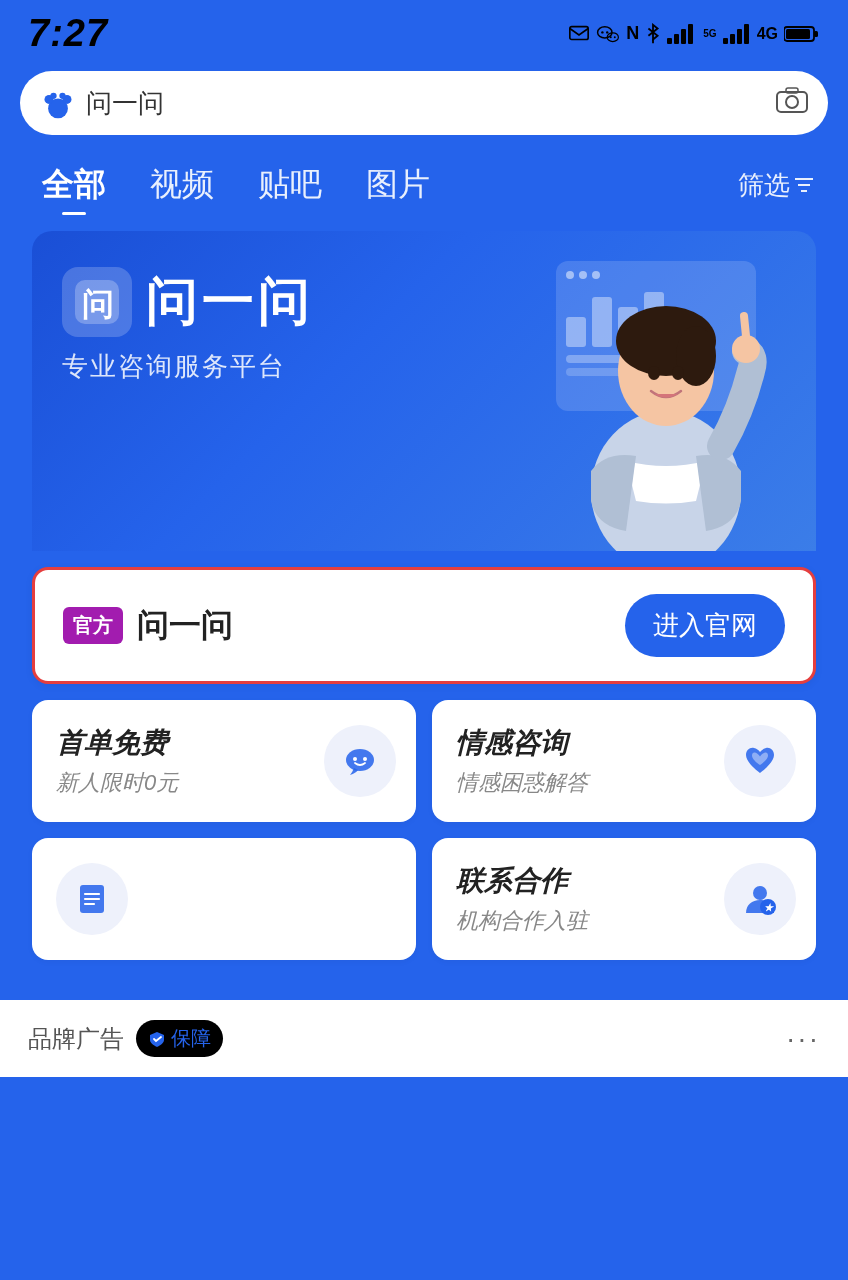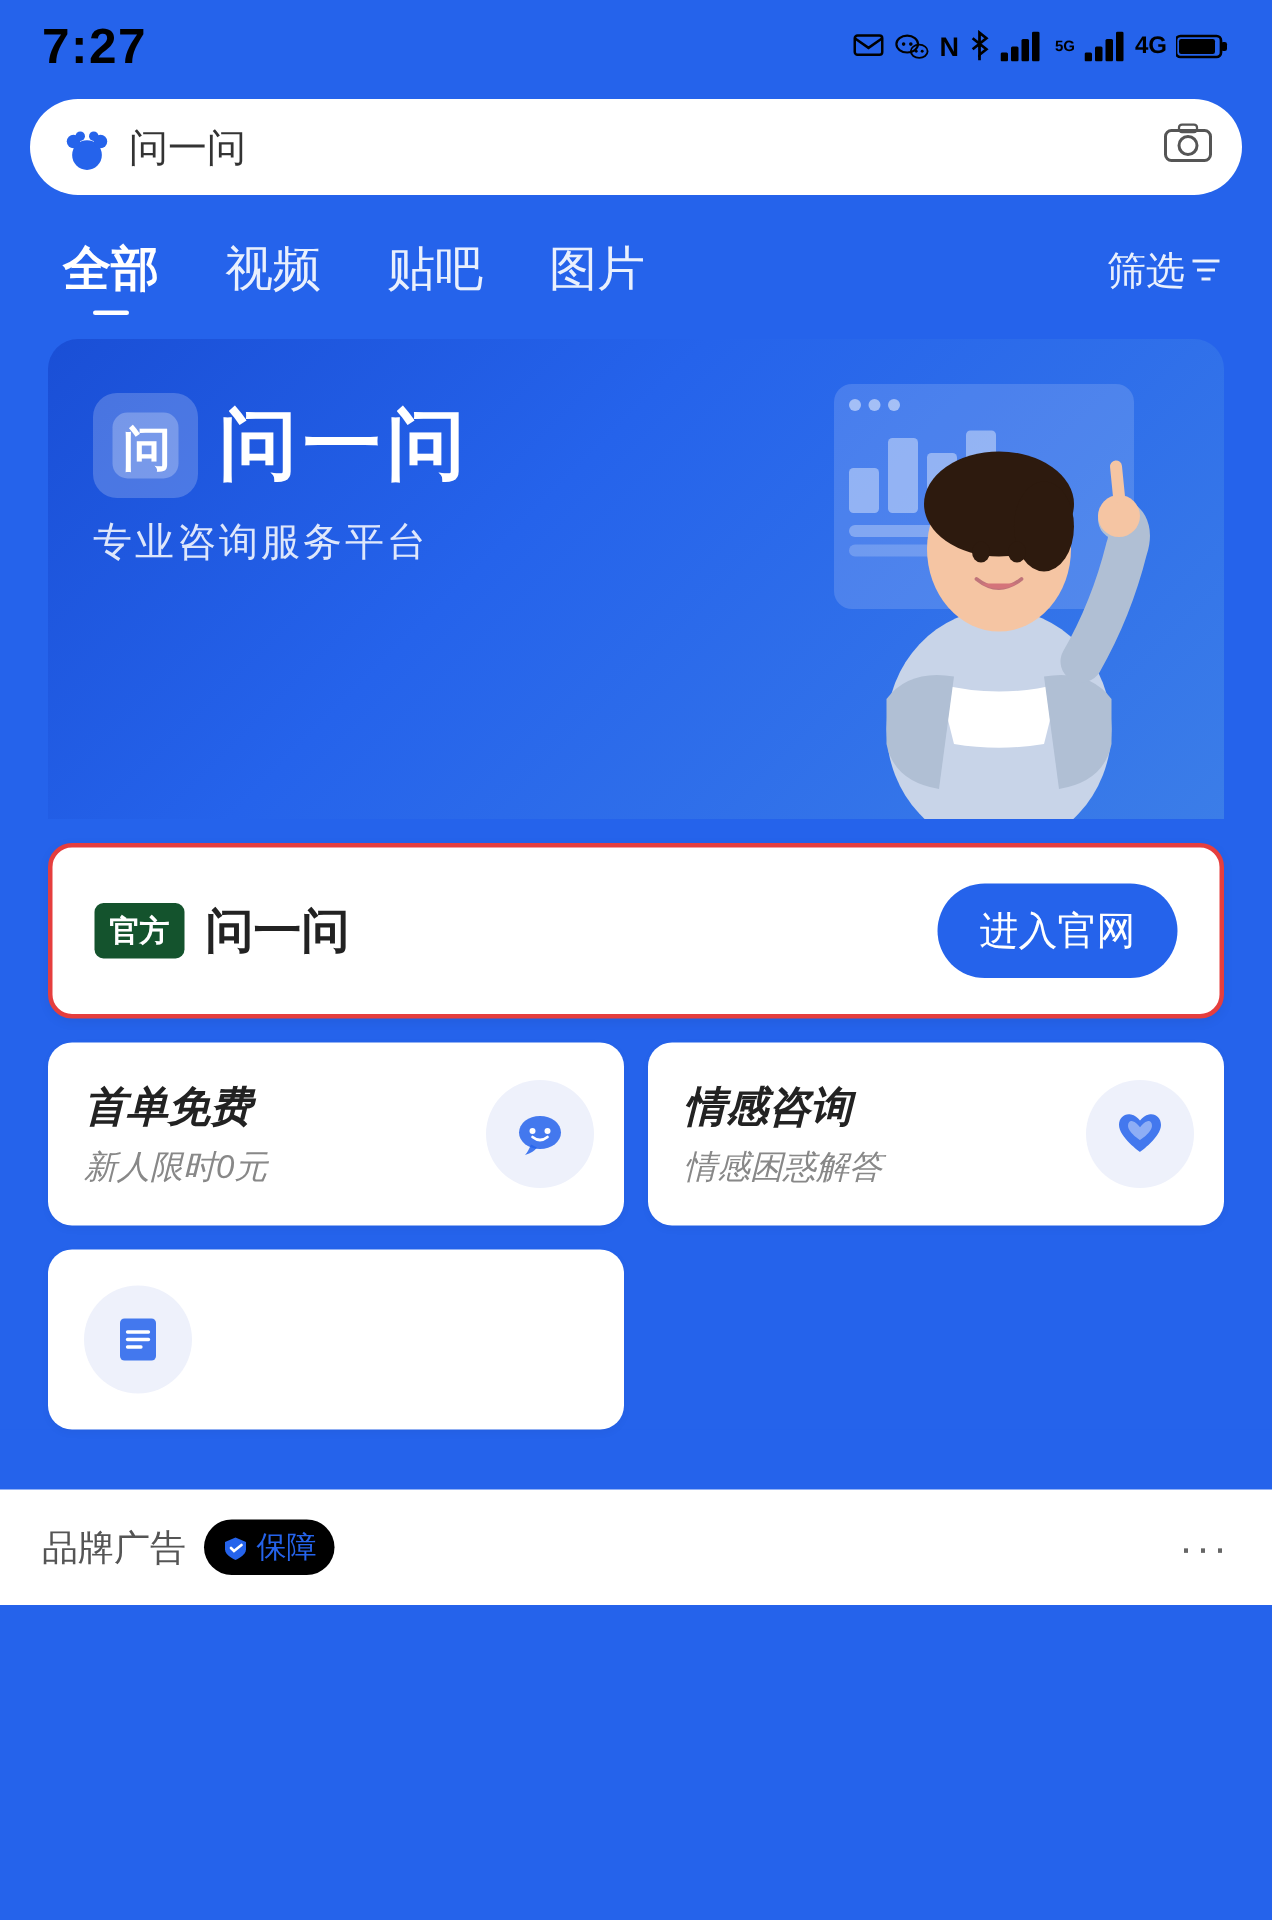--- a/index.html
+++ b/index.html
@@ -14,24 +14,25 @@
 
     
     .status-bar {
       display: flex;
       justify-content: space-between;
       align-items: center;
       padding: 12px 28px 8px 28px;
       background: #2563EB;
     }
     .status-time {
-      font-size: 33px;
+      font-size: 38px;
       font-weight: 600;
       color: #000;
       letter-spacing: 1px;
+      font-style: italic;
     }
     .status-icons {
       display: flex;
       align-items: center;
       gap: 6px;
     }
 
     
     .search-bar-container {
       padding: 8px 20px 12px 20px;
@@ -201,21 +202,21 @@
       justify-content: space-between;
       border: 3px solid #e53e3e;
       box-shadow: 0 2px 8px rgba(0,0,0,0.06);
     }
     .official-left {
       display: flex;
       align-items: center;
       gap: 14px;
     }
     .official-badge {
-      background: #14532d;
+      background: #a21caf;
       color: #fff;
       font-size: 20px;
       padding: 5px 10px;
       border-radius: 6px;
       font-weight: 600;
       white-space: nowrap;
     }
     .official-name {
       font-size: 32px;
       font-weight: 600;
@@ -509,20 +510,35 @@
       <div class="service-icon-wrap">
         <svg width="36" height="36" viewBox="0 0 36 36" fill="none">
           <rect x="6" y="4" width="24" height="28" rx="3" fill="#2563EB" opacity="0.85"></rect>
           <line x1="11" y1="13" x2="25" y2="13" stroke="white" stroke-width="2.2" stroke-linecap="round"></line>
           <line x1="11" y1="18" x2="25" y2="18" stroke="white" stroke-width="2.2" stroke-linecap="round"></line>
           <line x1="11" y1="23" x2="20" y2="23" stroke="white" stroke-width="2.2" stroke-linecap="round"></line>
         </svg>
       </div>
     </div>
 
+    <div class="service-card">
+      <div class="service-info">
+        <div class="service-title">联系合作</div>
+        <div class="service-desc">机构合作入驻</div>
+      </div>
+      <div class="service-icon-wrap">
+        <svg width="36" height="36" viewBox="0 0 36 36" fill="none">
+          <circle cx="18" cy="12" r="7" fill="#2563EB" opacity="0.85"></circle>
+          <path d="M4 32 C4 24 10 19 18 19 C26 19 32 24 32 32" fill="#2563EB" opacity="0.85"></path>
+
+          <circle cx="26" cy="26" r="8" fill="#2563EB"></circle>
+          <text x="22" y="30" font-size="10" fill="white" font-weight="700">★</text>
+        </svg>
+      </div>
+    </div>
 
   </div>
 
 </div>
 
 <div style="background:#2563EB; padding: 16px 0 0 0;">
   <div class="bottom-bar">
     <div class="bottom-left">
       <span class="brand-text">品牌广告</span>
       <div class="guarantee-badge">

